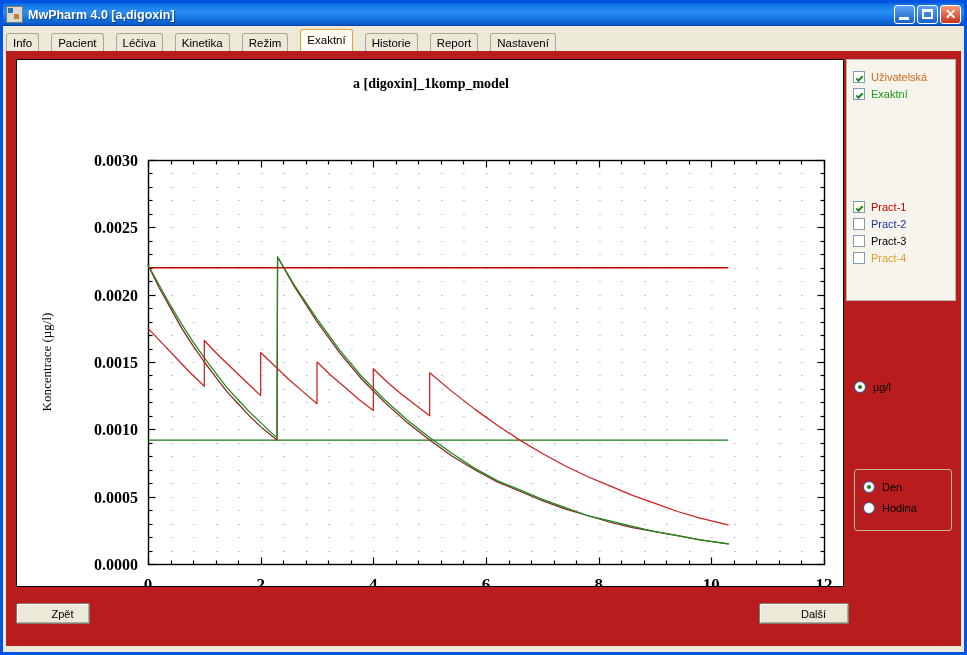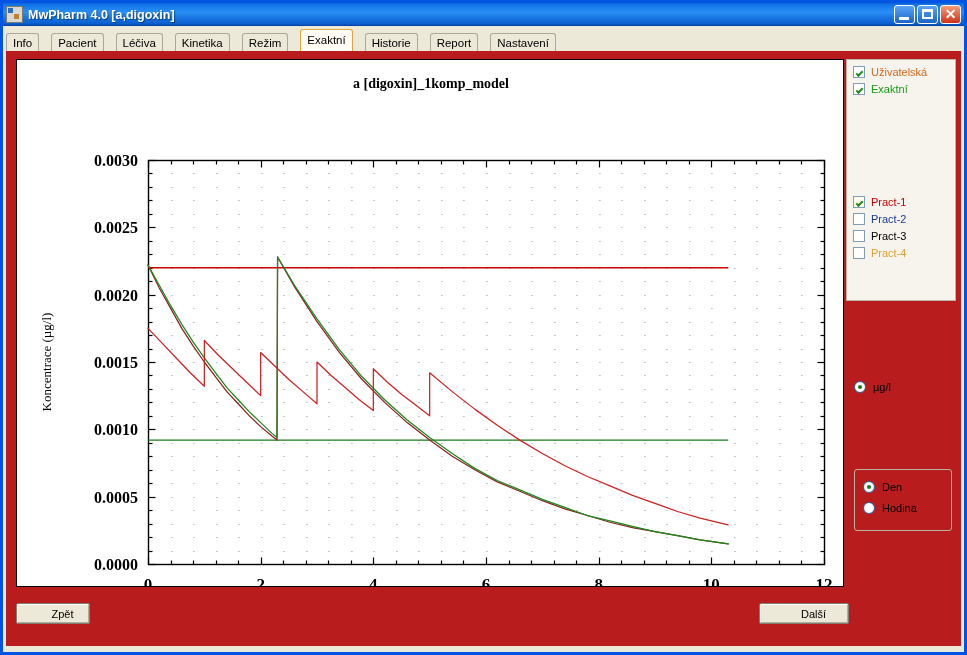--- a/index.html
+++ b/index.html
@@ -83,21 +83,21 @@
     position:absolute;left:0;top:16px;width:828px;text-align:center;
     font-family:"Liberation Serif",serif;font-weight:bold;font-size:14px;color:#000;
   }
   svg.plot{position:absolute;left:0;top:0;}
   
   .legendbox{
     position:absolute;left:840px;top:8px;width:110px;height:242px;
     background:#f6f4ec;border:1px solid #b9b5a4;box-sizing:border-box;
   }
   .lg-item{
-    display:flex;align-items:flex-start;height:17px;margin:0 0 0 6px;
+    display:flex;align-items:flex-end;height:17px;margin:0 0 0 6px;
     font-size:11px;
   }
   .cbx{
     width:12px;height:12px;box-sizing:border-box;
     border:1px solid #7f9db9;background:#fff;margin-right:6px;flex:none;
     position:relative;
   }
   .cbx.on:after{
     content:"";position:absolute;left:2px;top:4px;width:4px;height:2px;
     border-left:2px solid #1a8a1a;border-bottom:2px solid #1a8a1a;

